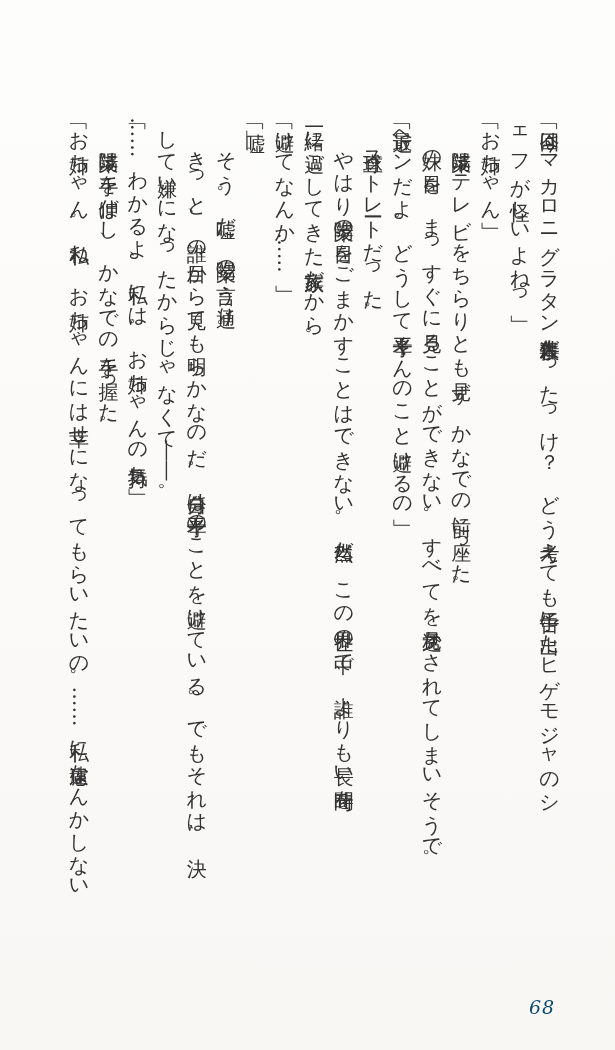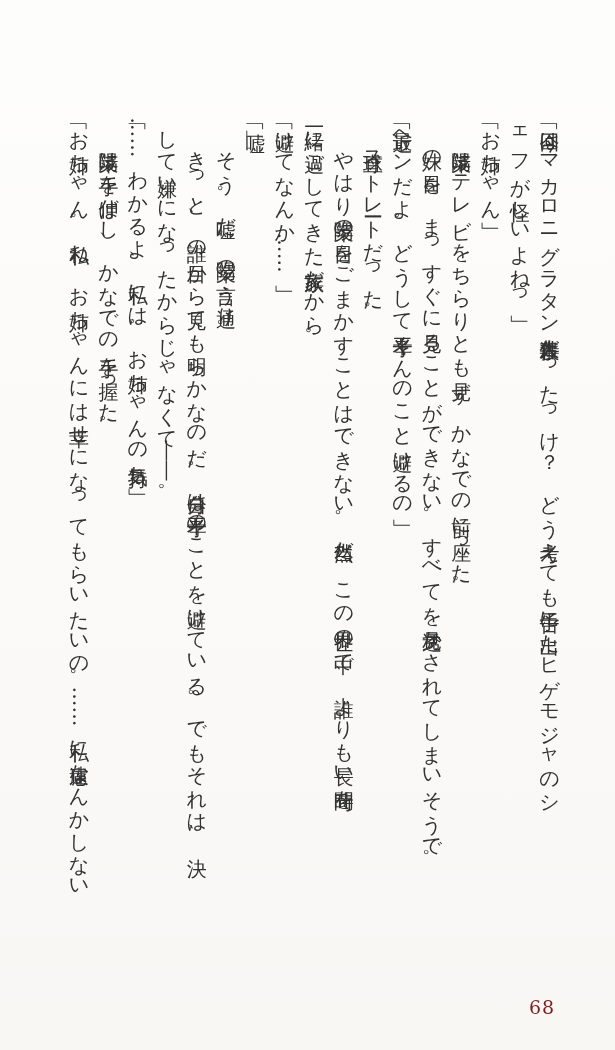--- a/index.html
+++ b/index.html
@@ -34,21 +34,22 @@
   .text-block p {
     margin: 0;
     padding: 0;
     white-space: nowrap;
   }
   .page-number {
     position: absolute;
     left: 529px;
     top: 996px;
     font-size: 19px;
-    color: #7f1d1d;
+    font-style: italic;
+    color: #0c4a6e;
     letter-spacing: 1px;
   }
 </style>
 </head>
 <body>
 
 <div class="page">
   <div class="text-block">
     <p>「今回はマカロニグラタン殺人事件だったっけ？　どう考えても予告に出たヒゲモジャのシ</p>
     <p>ェフが怪しいよねっ」</p>

